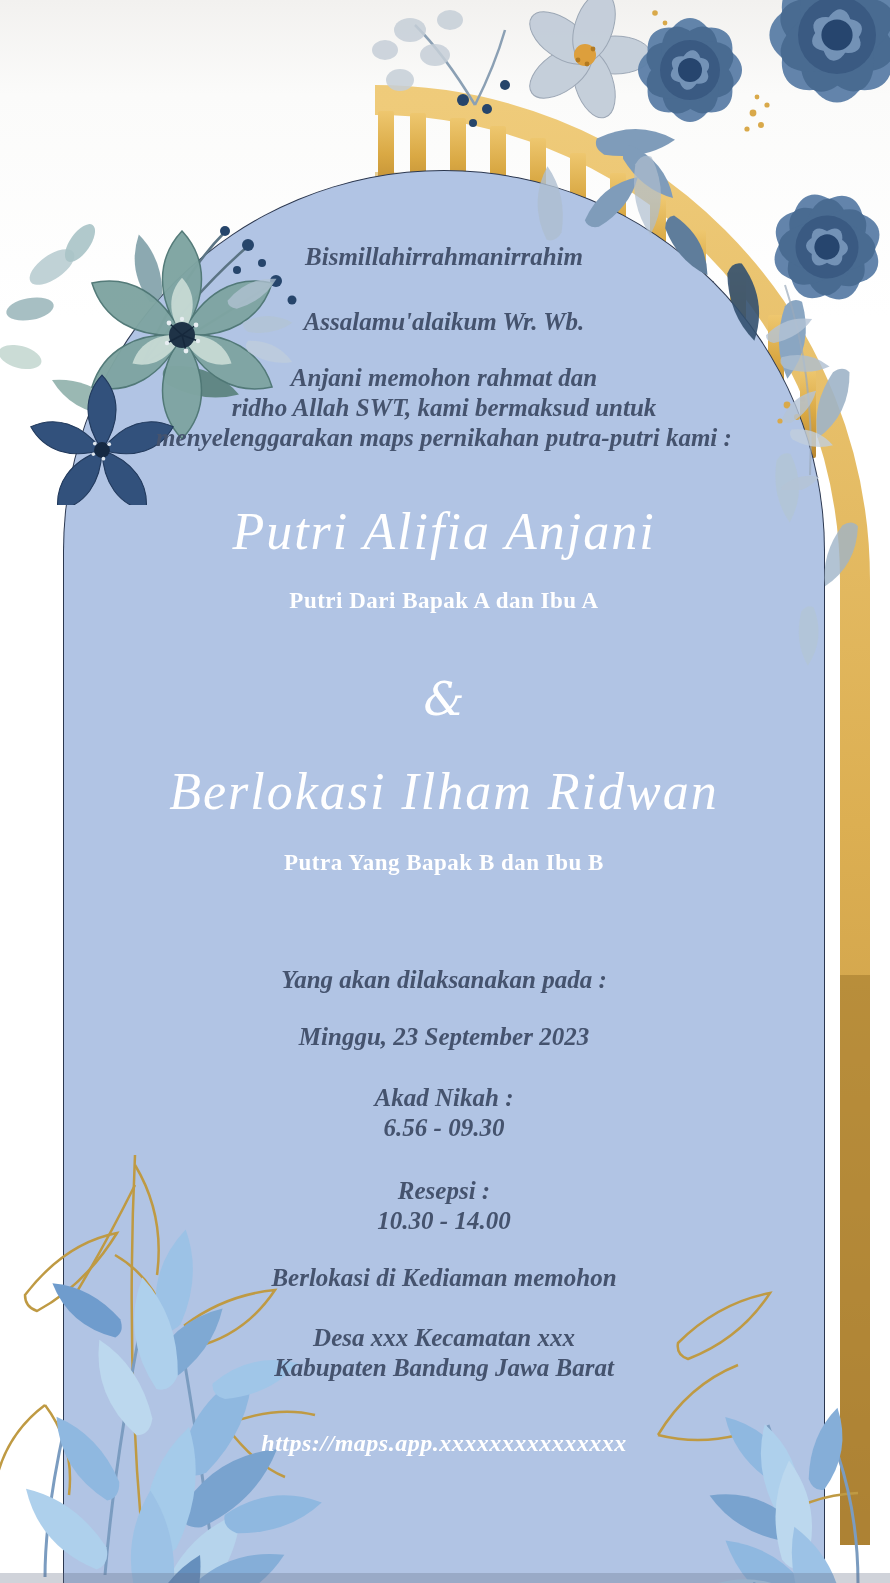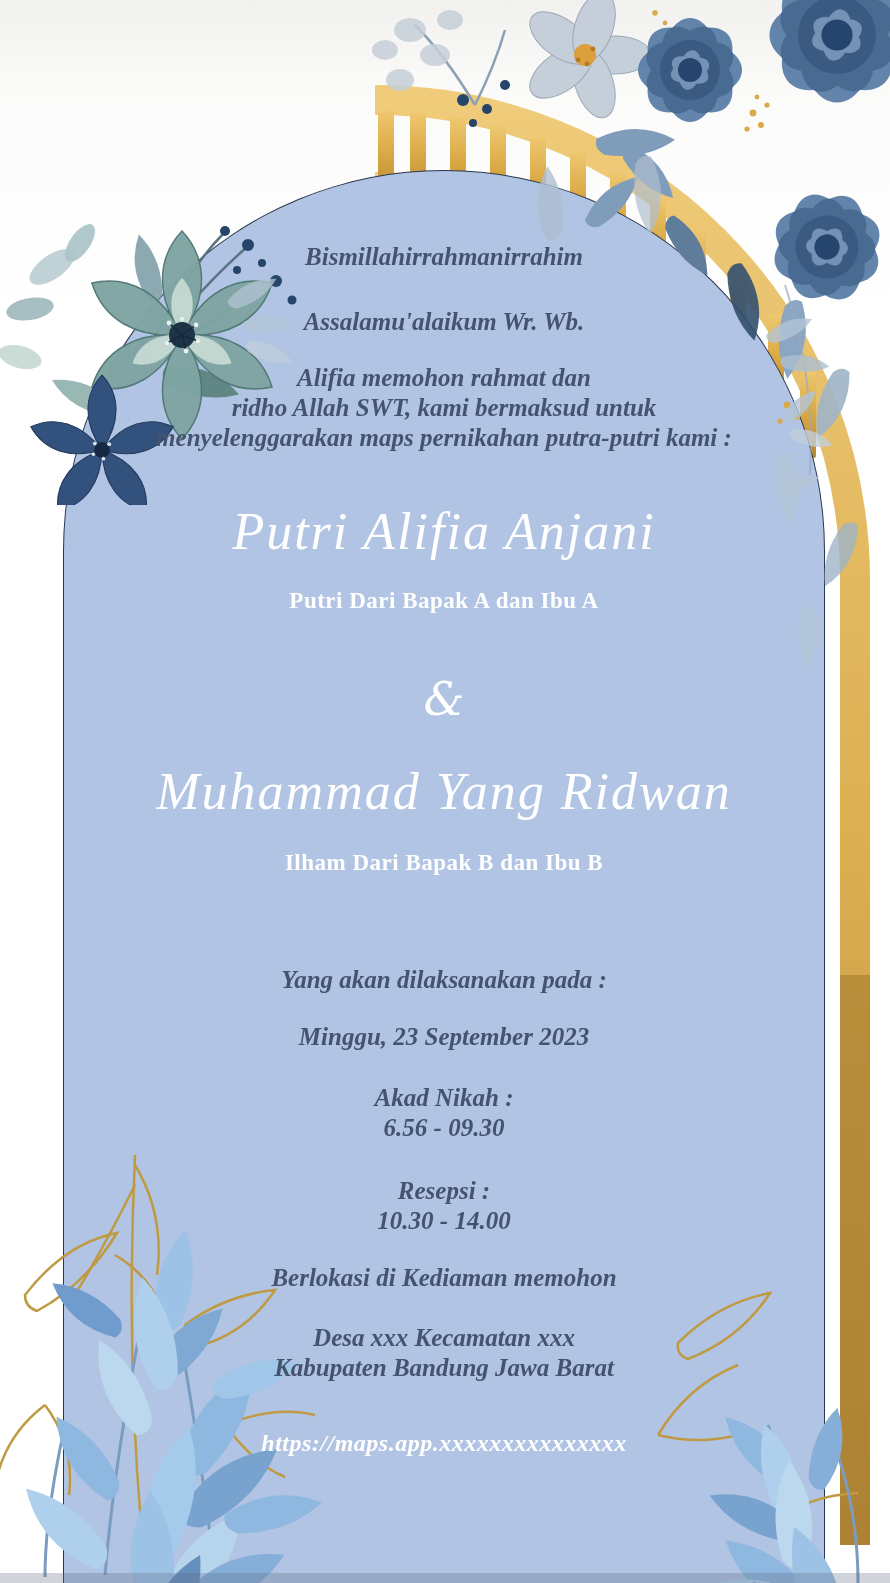--- a/index.html
+++ b/index.html
@@ -286,32 +286,32 @@
       <use href="#leaf" transform="translate(120,262) scale(-1,1) rotate(52) scale(1.0)" fill="#aed0ec"></use>
       <use href="#leaf" transform="translate(196,282) scale(-1,1) rotate(14) scale(1.25)" fill="#6f9ccd"></use>
       <use href="#leaf" transform="translate(252,150) scale(-1,1) rotate(-40) scale(.85)" fill="#85aed8"></use>
     </g>
   </svg>
 
   <div class="txt dk" style="top:242px">Bismillahirrahmanirrahim</div>
   <div class="txt dk" style="top:307px">Assalamu'alaikum Wr. Wb.</div>
 
   <div class="txt dk" style="top:363px">
-    <span style="display:block">Alifia memohon rahmat dan</span>
+    <span style="display:block">Anjani memohon rahmat dan</span>
     <span style="display:block">ridho Allah SWT, kami bermaksud untuk</span>
     <span style="display:block">menyelenggarakan maps pernikahan putra-putri kami :</span>
   </div>
 
   <div class="txt wt script" style="top:502px">Putri Alifia Anjani</div>
   <div class="txt wt parents" style="top:588px">Putri Dari Bapak A dan Ibu A</div>
 
   <div class="txt wt amp" style="top:672px">&amp;</div>
 
-  <div class="txt wt script" style="top:762px">Muhammad Yang Ridwan</div>
-  <div class="txt wt parents" style="top:850px">Ilham Dari Bapak B dan Ibu B</div>
+  <div class="txt wt script" style="top:762px">Berlokasi Ilham Ridwan</div>
+  <div class="txt wt parents" style="top:850px">Putra Yang Bapak B dan Ibu B</div>
 
   <div class="txt dk" style="top:965px">Yang akan dilaksanakan pada :</div>
   <div class="txt dk" style="top:1022px">Minggu, 23 September 2023</div>
 
   <div class="txt dk" style="top:1083px">
     <span style="display:block">Akad Nikah :</span>
     <span style="display:block">6.56 - 09.30</span>
   </div>
 
   <div class="txt dk" style="top:1176px">

